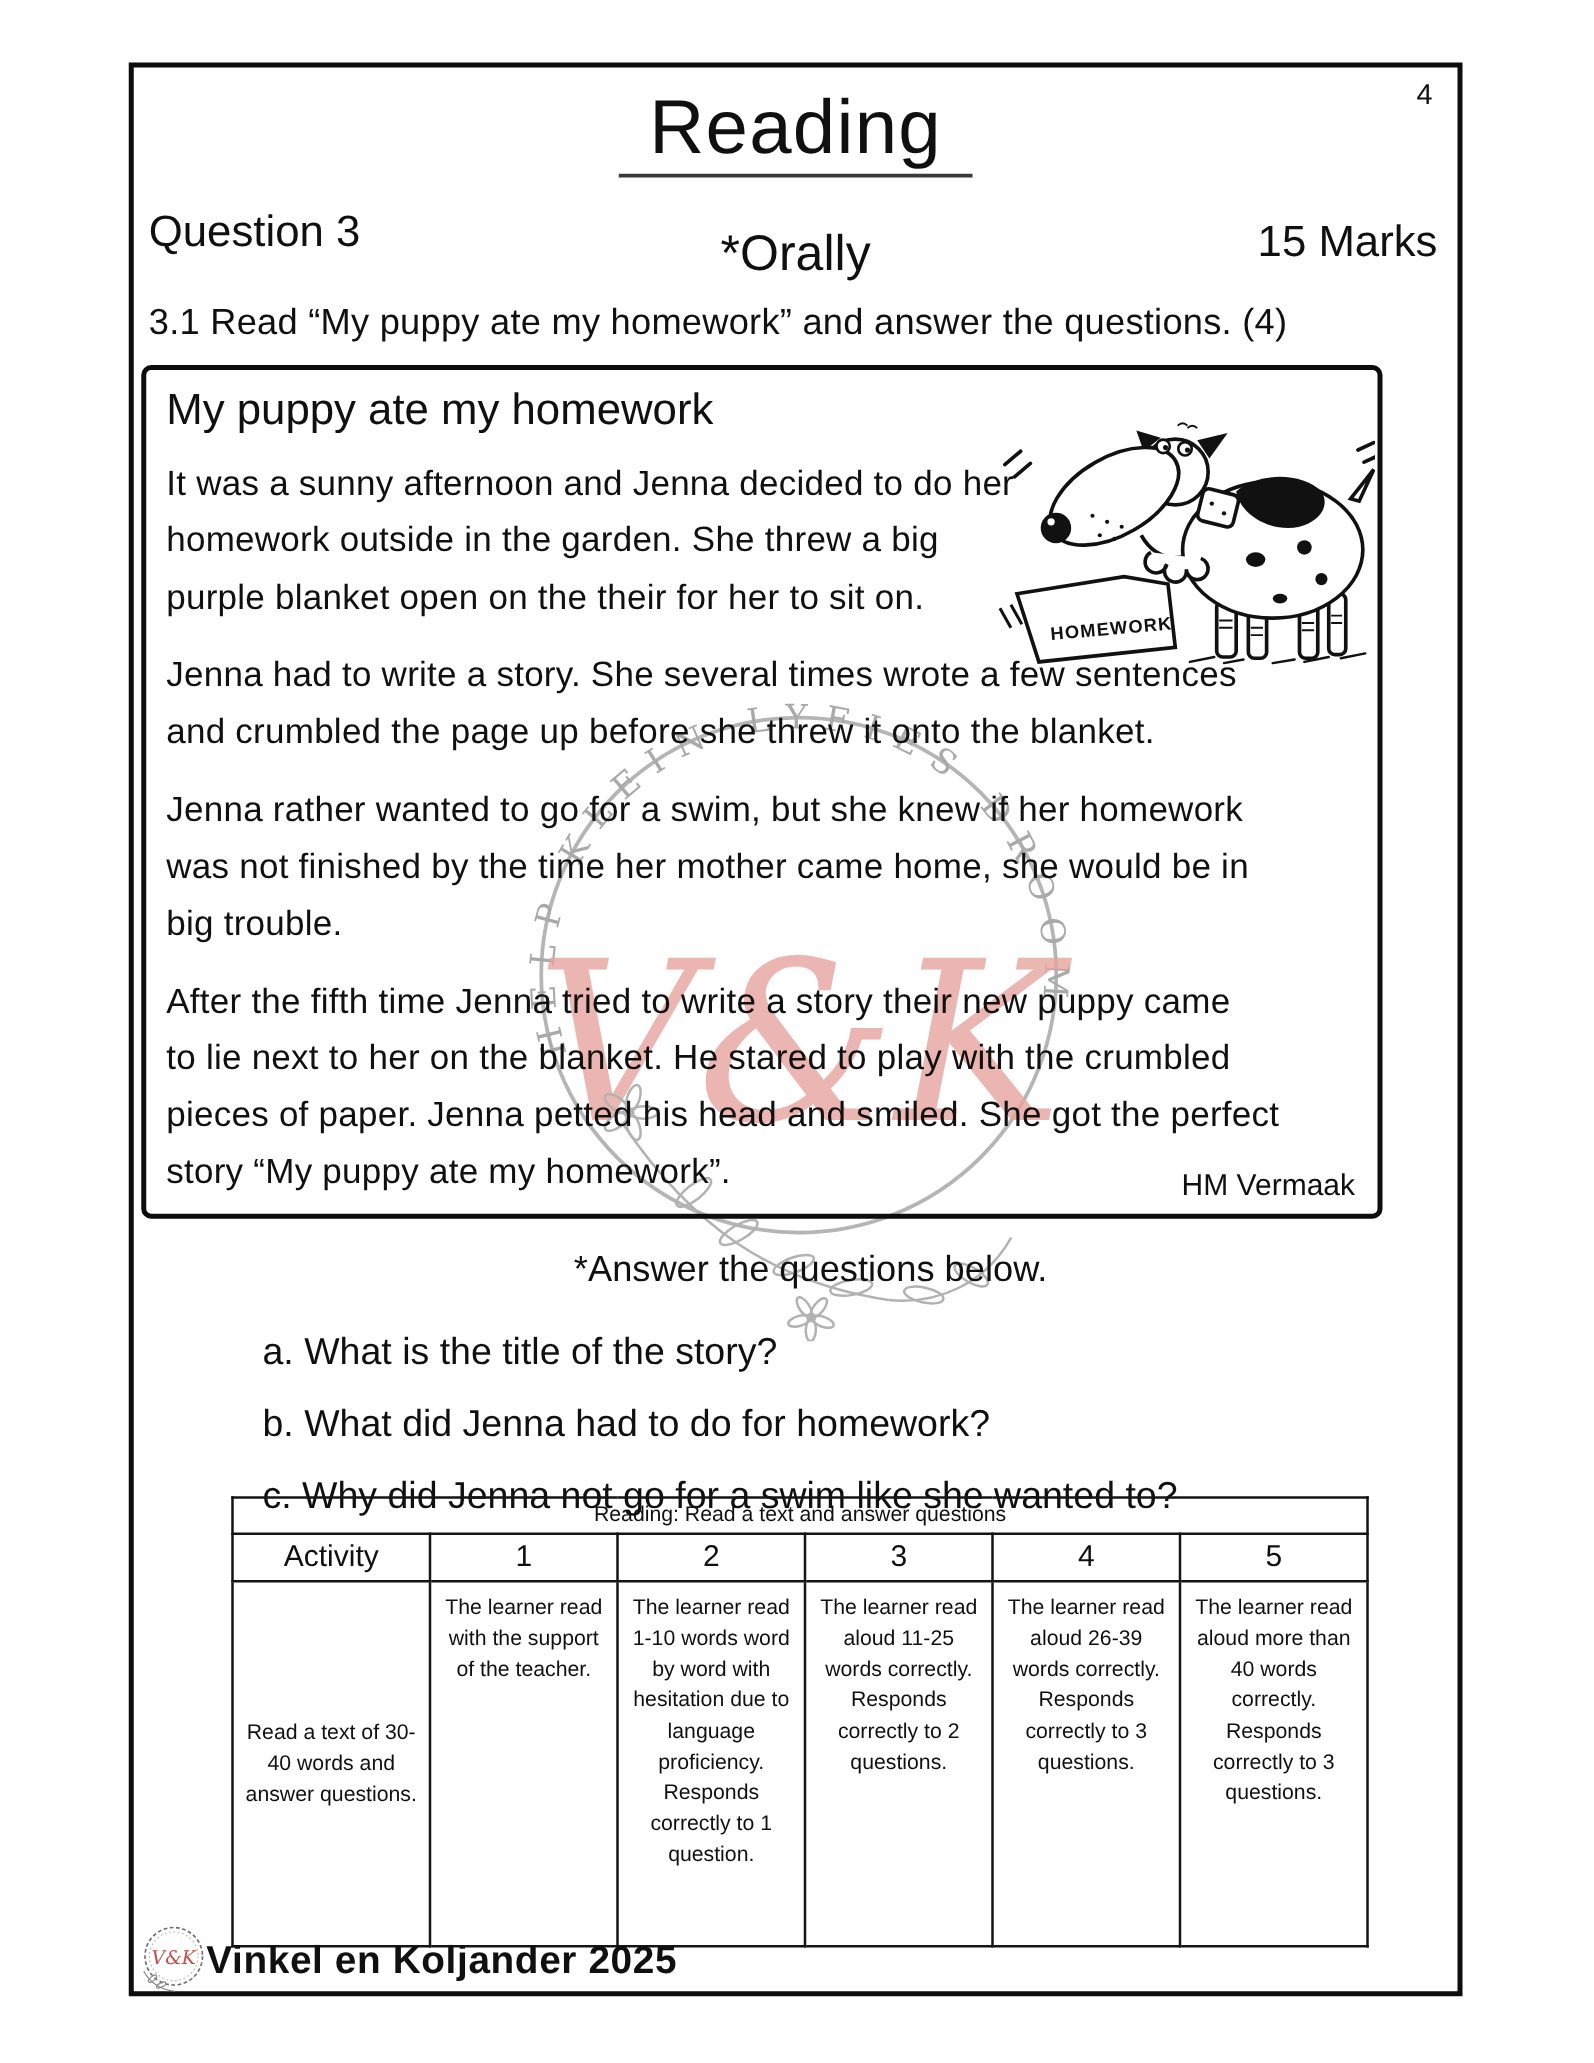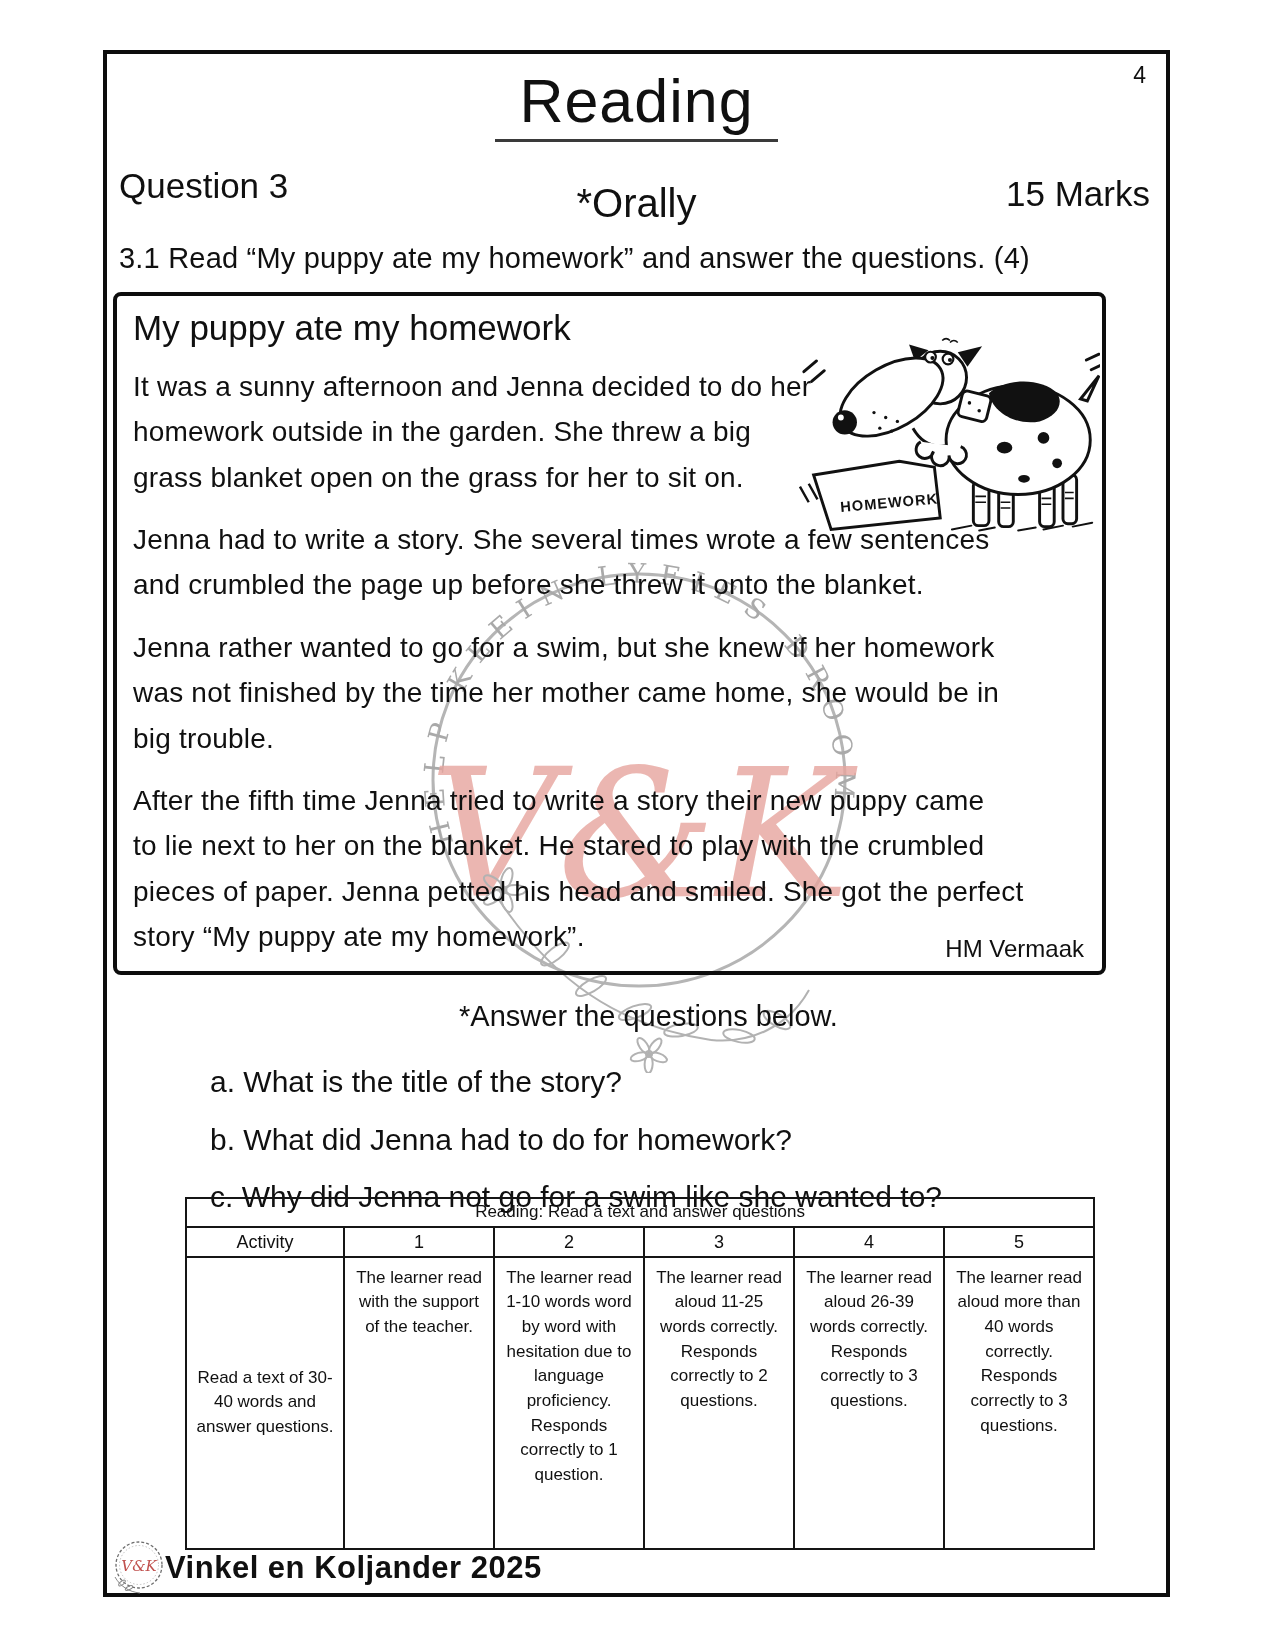--- a/index.html
+++ b/index.html
@@ -27,21 +27,21 @@
   .dog{position:absolute;top:40px;right:2px;width:302px;height:200px;}
   .author{position:absolute;right:18px;bottom:8px;font-size:24px;}
 
   .answer-intro{position:absolute;top:946px;left:12px;width:100%;text-align:center;font-size:29px;}
   .questions{position:absolute;left:80px;top:1006px;font-size:30px;margin-left:23px;}
   .questions .q-item{margin-bottom:14px;line-height:1.45;}
 
   table.rubric{position:absolute;left:78px;top:1143px;width:908px;border-collapse:collapse;table-layout:fixed;font-size:17px;text-align:center;}
   table.rubric td{border:2px solid #151515;padding:2px 6px;vertical-align:top;line-height:1.45;}
   table.rubric td.rub-title{padding:1px 4px;}
-  table.rubric td.rub-head{padding:1px 4px;font-size:18px;}
+  table.rubric td.rub-head{padding:1px 4px;font-size:24px;}
   table.rubric td.activity-cell{vertical-align:middle;}
   table.rubric td.level-cell{padding-top:8px;height:280px;}
 
   .footer-logo{position:absolute;left:3px;top:1482px;width:58px;height:58px;}
   .brand{position:absolute;left:58px;top:1496px;font-size:31px;font-weight:bold;letter-spacing:.5px;}
 </style>
 </head>
 <body>
 
 <div class="sheet">
@@ -161,21 +161,21 @@
         <path d="M118,92 C126,106 138,112 152,110" stroke="#111" stroke-width="3" fill="none"></path>
         <path d="M126,106 a9,9 0 1 0 13,10 a9,9 0 1 0 16,4 a9,9 0 1 0 12,-9" fill="#fff" stroke="#111" stroke-width="3"></path>
 
         <g stroke="#111" stroke-width="2" stroke-linecap="round">
           <path d="M158,196 l20,-4 M186,197 l16,-3 M226,197 l18,-3 M252,196 l20,-4 M282,193 l20,-4"></path>
         </g>
       </svg>
 
       <p class="story-p first">It was a sunny afternoon and Jenna decided to do her
 homework outside in the garden. She threw a big
-grass blanket open on the grass for her to sit on.</p>
+purple blanket open on the their for her to sit on.</p>
       <p class="story-p">Jenna had to write a story. She several times wrote a few sentences
 and crumbled the page up before she threw it onto the blanket.</p>
       <p class="story-p">Jenna rather wanted to go for a swim, but she knew if her homework
 was not finished by the time her mother came home, she would be in
 big trouble.</p>
       <p class="story-p">After the fifth time Jenna tried to write a story their new puppy came
 to lie next to her on the blanket. He stared to play with the crumbled
 pieces of paper. Jenna petted his head and smiled. She got the perfect
 story “My puppy ate my homework”.</p>
       <div class="author">HM Vermaak</div>

